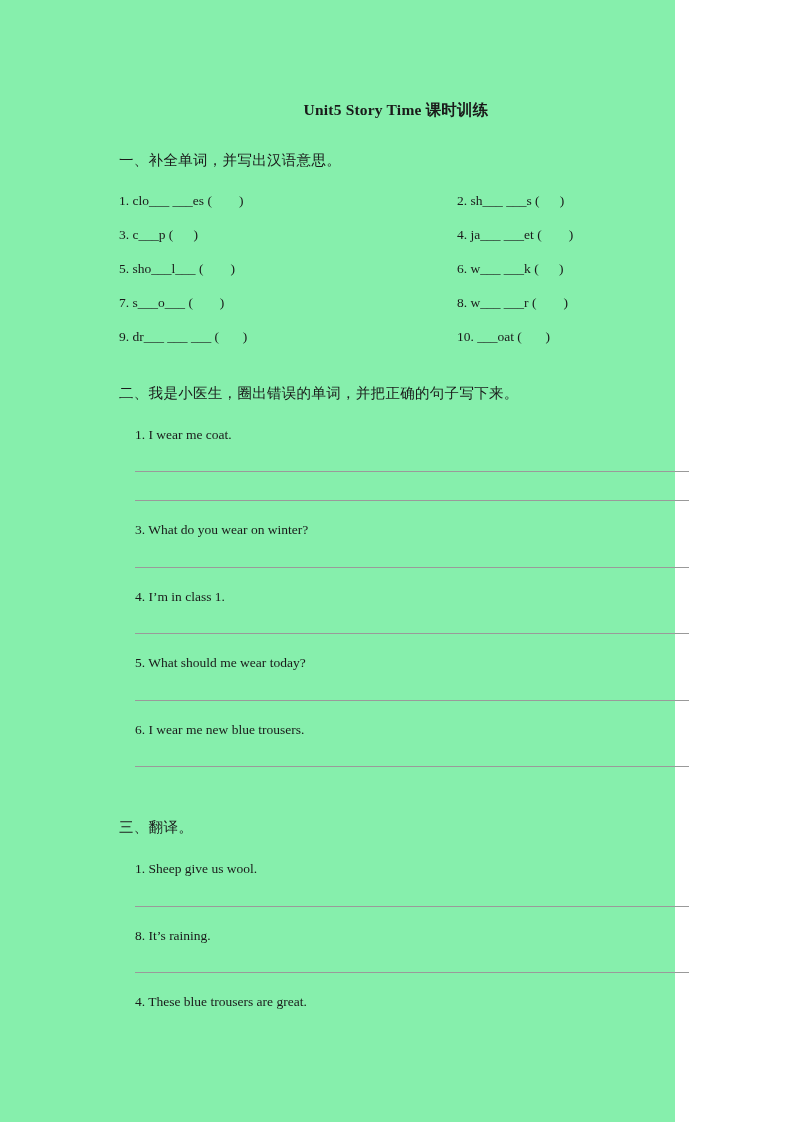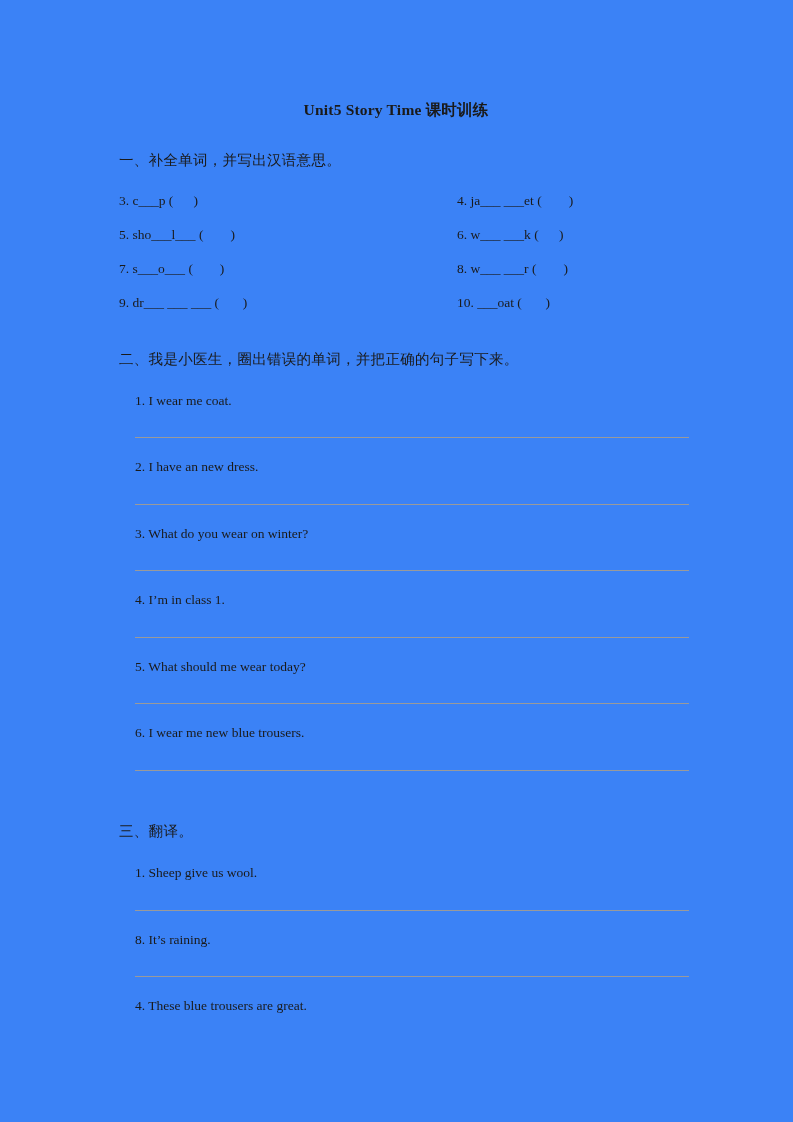--- a/index.html
+++ b/index.html
@@ -9,25 +9,25 @@
   }
   body {
     width: 793px;
     height: 1122px;
     font-family: "Liberation Serif", "DejaVu Serif", serif;
     color: #1a1a1a;
     overflow: hidden;
   }
   .page {
     position: relative;
-    width: 793px;
+    width: 675px;
     height: 1122px;
     box-sizing: border-box;
     padding: 0;
-    background: #3b82f6;
+    background: #86efac;
   }
   .content {
     position: absolute;
     left: 119px;
     top: 100px;
     width: 554px;
   }
 
   
   .doc-title {
@@ -109,20 +109,24 @@
 <div class="page">
   <div class="content">
 
     <div class="doc-title">Unit5 Story Time 课时训练</div>
 
     <div class="section">
       <div class="section-heading">一、补全单词，并写出汉语意思。</div>
 
       <div class="word-grid">
         <div class="word-row">
+          <div class="word-cell left">1. clo___ ___es (        )</div>
+          <div class="word-cell right">2. sh___ ___s (      )</div>
+        </div>
+        <div class="word-row">
           <div class="word-cell left">3. c___p (      )</div>
           <div class="word-cell right">4. ja___ ___et (        )</div>
         </div>
         <div class="word-row">
           <div class="word-cell left">5. sho___l___ (        )</div>
           <div class="word-cell right">6. w___ ___k (      )</div>
         </div>
         <div class="word-row">
           <div class="word-cell left">7. s___o___ (        )</div>
           <div class="word-cell right">8. w___ ___r (        )</div>
@@ -138,21 +142,20 @@
 
     <div class="section">
       <div class="section-heading">二、我是小医生，圈出错误的单词，并把正确的句子写下来。</div>
 
       <div class="qa-list">
         <div class="qa-item">
           <div class="qa-text">1. I wear me coat.</div>
           <hr class="answer-rule">
         </div>
         <div class="qa-item">
-          <div class="qa-text">2. I have an new dress.</div>
           <hr class="answer-rule">
         </div>
         <div class="qa-item">
           <div class="qa-text">3. What do you wear on winter?</div>
           <hr class="answer-rule">
         </div>
         <div class="qa-item">
           <div class="qa-text">4. I’m in class 1.</div>
           <hr class="answer-rule">
         </div>

